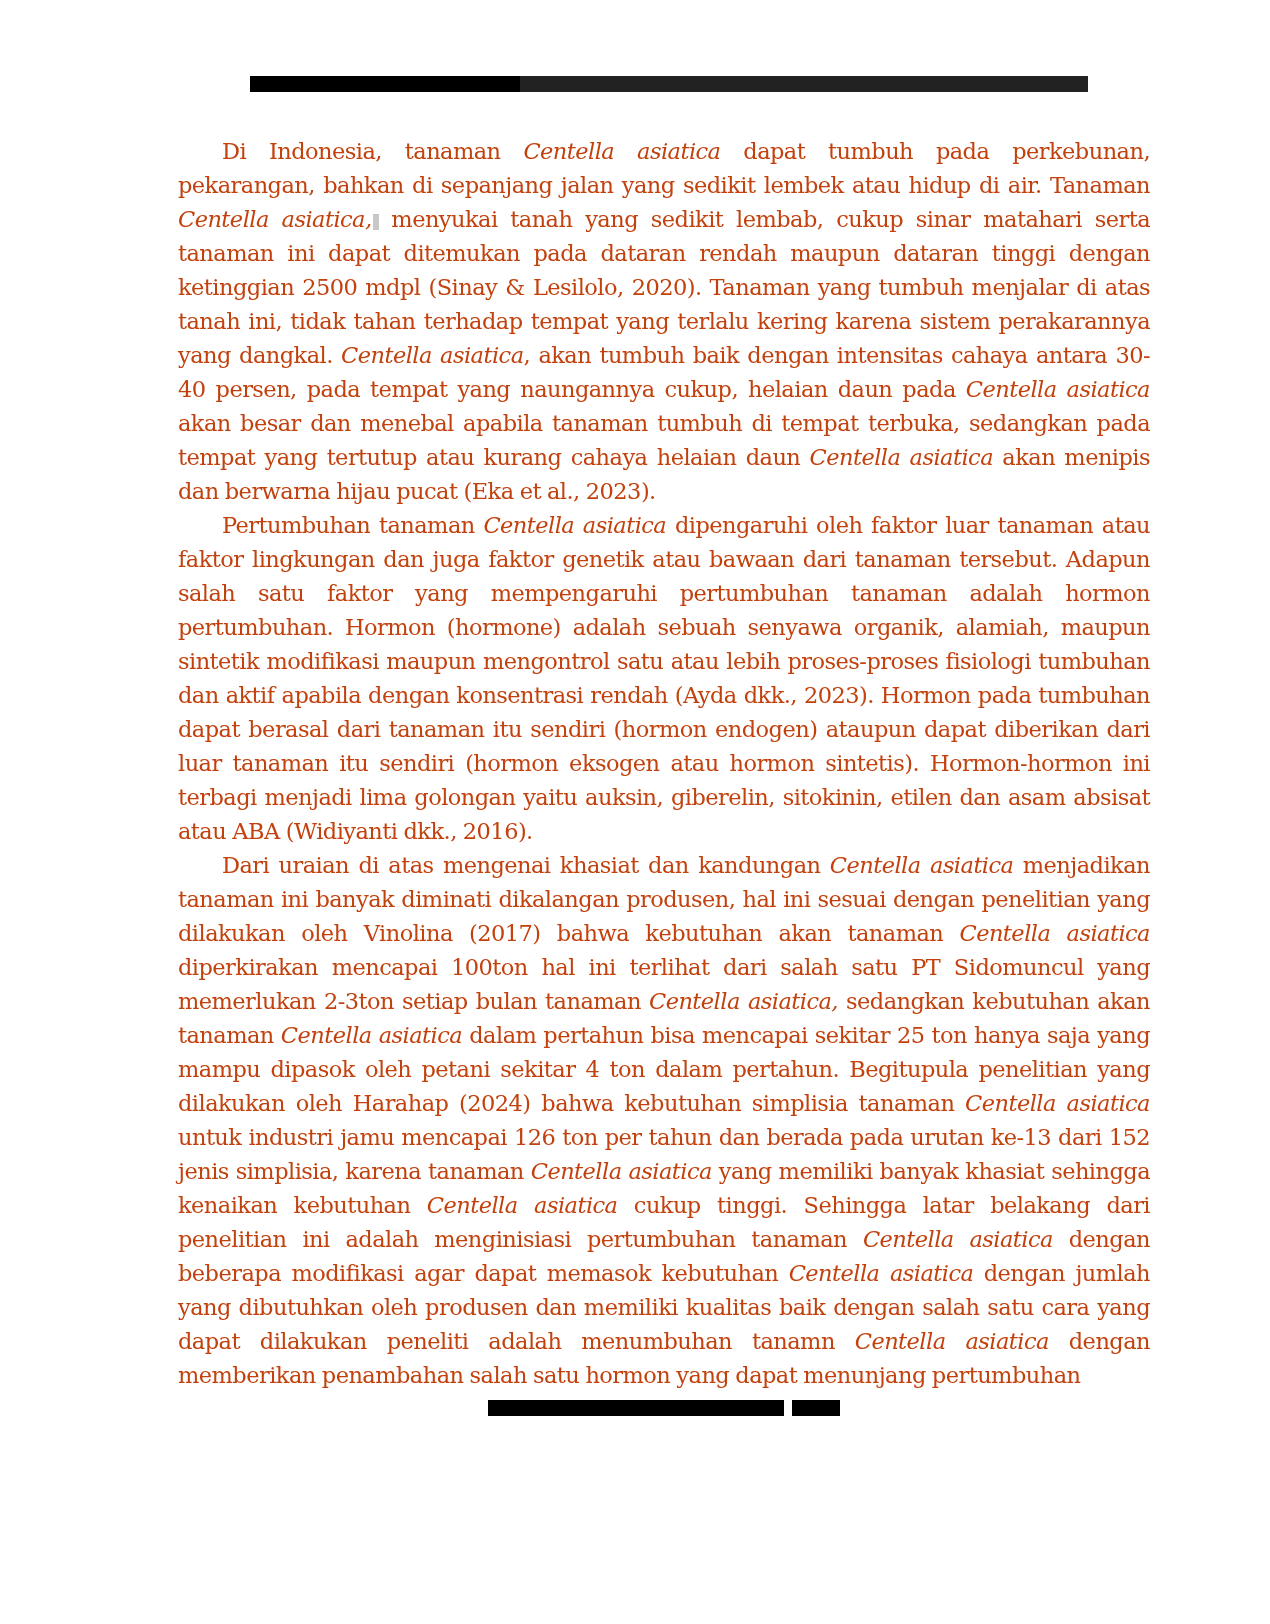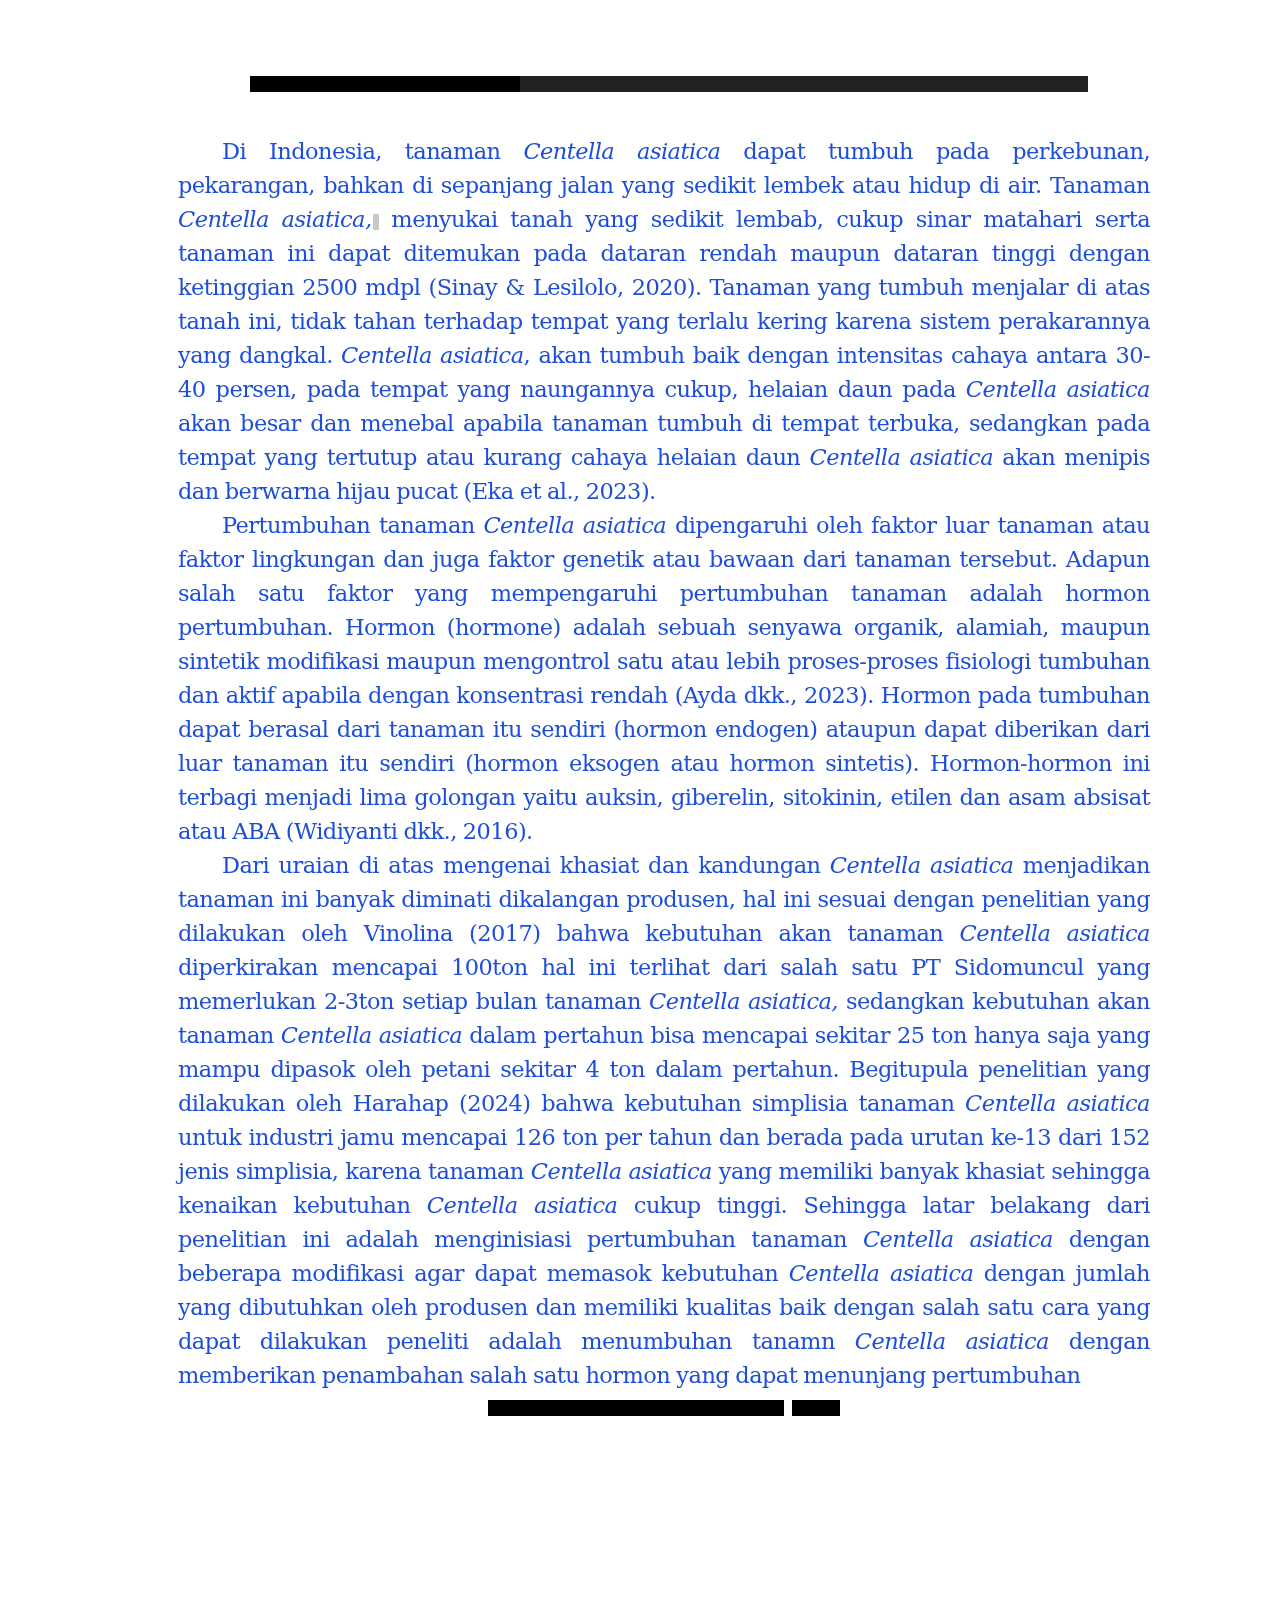--- a/index.html
+++ b/index.html
@@ -3,21 +3,21 @@
 <meta charset="utf-8">
 <style>
   html, body { margin:0; padding:0; background:#ffffff; }
   body { width:1270px; height:1624px; position:relative; overflow:hidden; }
   .redact-top { position:absolute; left:250px; top:72px; width:838px; height:24px; }
   .redact-top .seg1 { position:absolute; left:0; top:4px; width:270px; height:16px; background:#000; }
   .redact-top .seg2 { position:absolute; left:270px; top:4px; width:568px; height:16px; background:#222; }
   .page-text {
     position:absolute; left:178px; top:134px; width:972px;
     font-family:"DejaVu Serif", serif; font-size:22.5px; line-height:34px;
-    color:#1d4ed8; text-align:justify; letter-spacing:-0.55px; word-spacing:-0.5px;
+    color:#c2410c; text-align:justify; letter-spacing:-0.55px; word-spacing:-0.5px;
   }
   .page-text p { margin:0; text-indent:44px; }
   .page-text i { font-style:italic; }
   .cursor-mark { display:inline-block; width:6px; height:16px; background:#c8c8c8; vertical-align:-3px; margin-left:1px; }
   .redact-bottom { position:absolute; left:488px; top:1400px; width:352px; height:16px; background:#000; }
   .redact-bottom .gap { position:absolute; left:296px; top:0; width:8px; height:16px; background:#fff; }
 </style>
 </head>
 <body>
 

